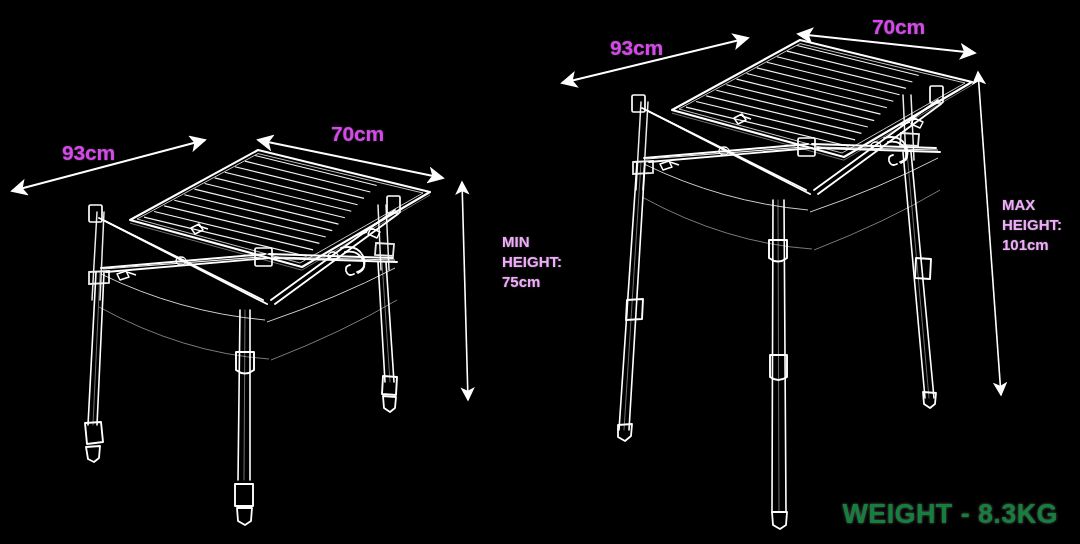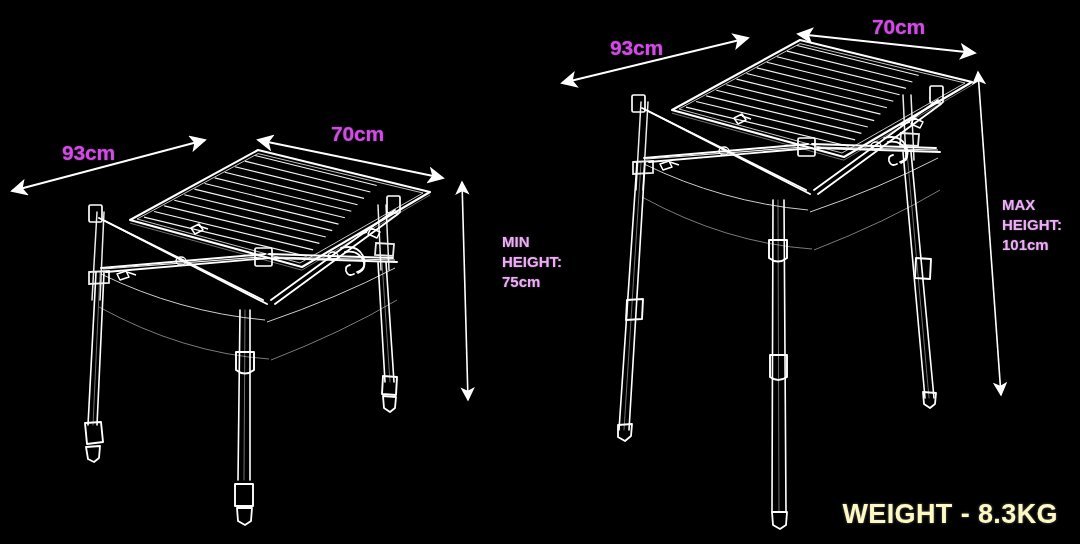--- a/index.html
+++ b/index.html
@@ -43,21 +43,21 @@
     font-size: 15px;
     line-height: 1.32;
     text-shadow: 0 0 2px rgba(255,255,255,0.35);
     user-select: none;
   }
   .height-block div { white-space: nowrap; }
   #weight-text {
     position: absolute;
     right: 22px;
     bottom: 14px;
-    color: #fef9c3;
+    color: #15803d;
     font-family: "Liberation Sans", sans-serif;
     font-weight: bold;
     font-size: 27px;
     letter-spacing: 0.4px;
     text-shadow: 0 0 3px rgba(255,255,255,0.4);
     user-select: none;
   }
 </style>
 </head>
 <body>

